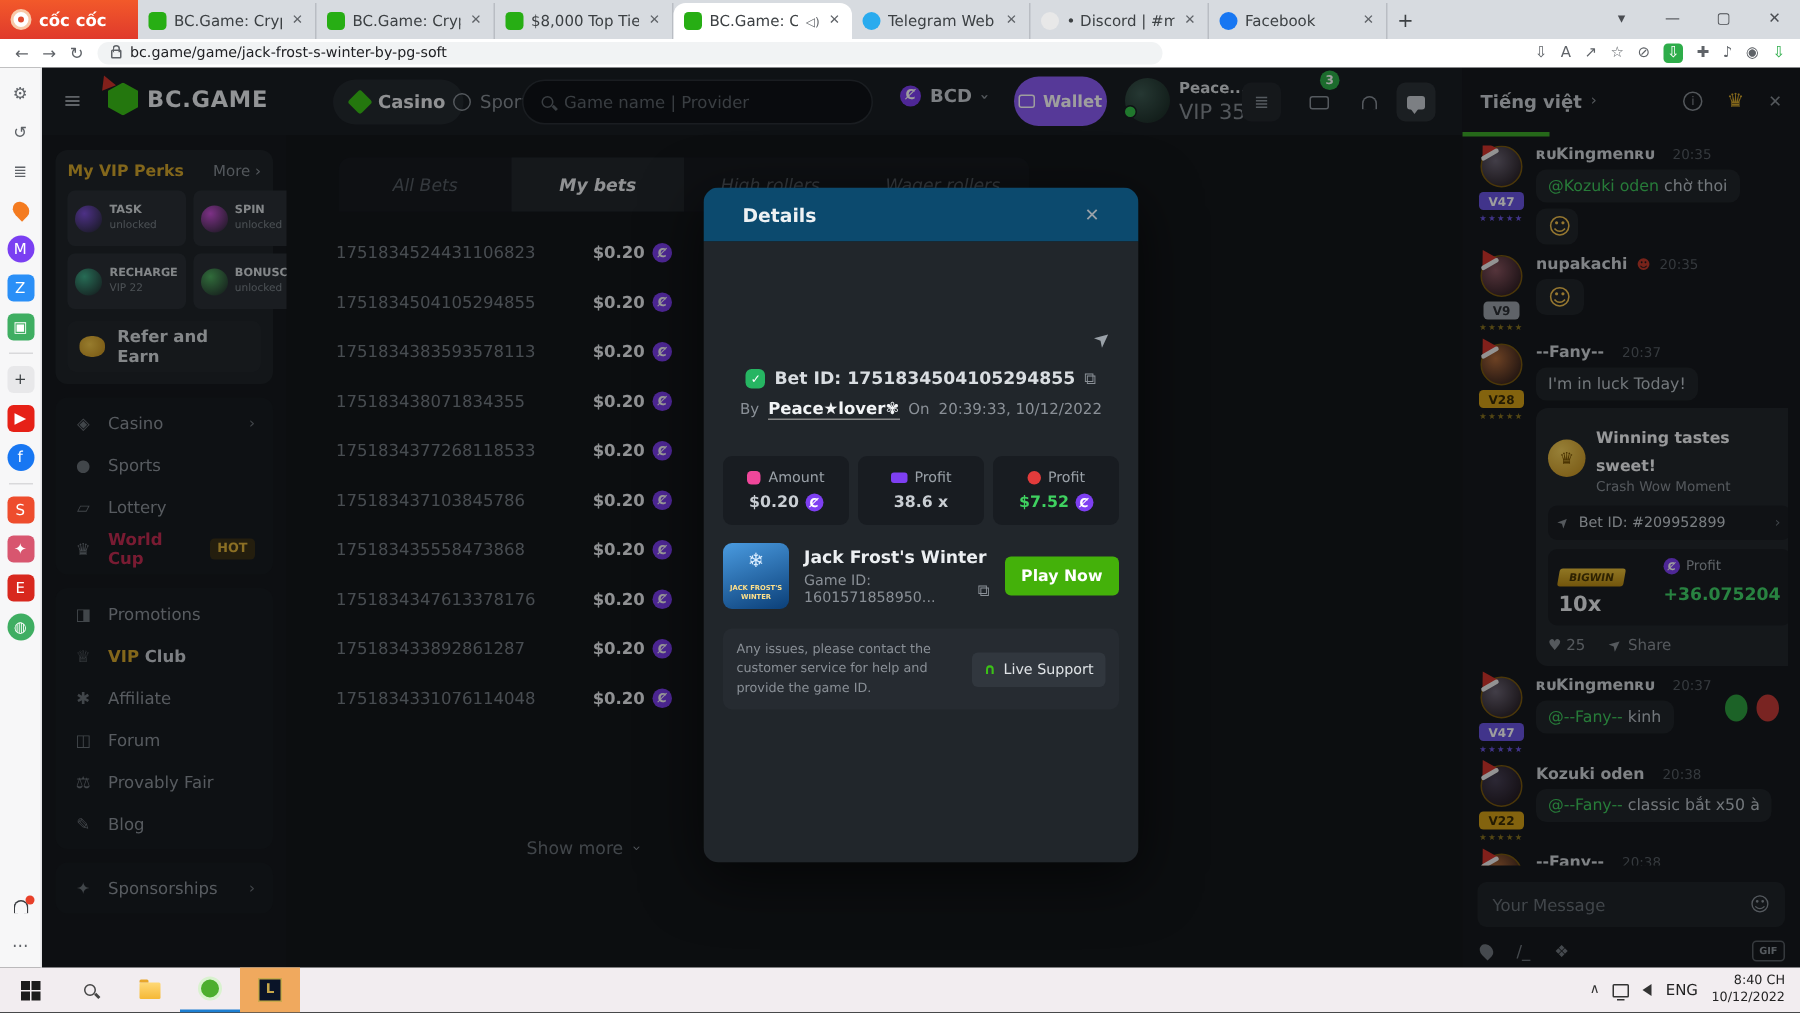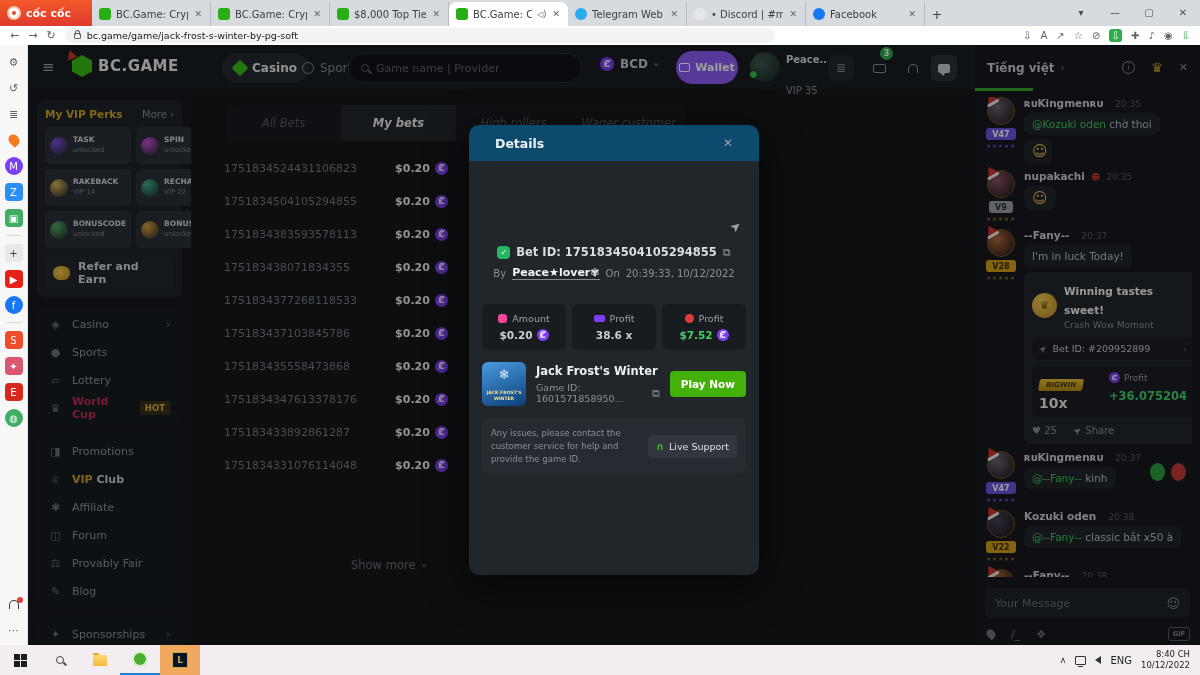--- a/index.html
+++ b/index.html
@@ -83,39 +83,39 @@
   .s-mag { width:8px; height:8px; border:1.5px solid #5d646b; border-radius:50%; position:relative; flex:none; }
   .s-mag::after { content:''; position:absolute; width:4px; height:1.5px; background:#5d646b; transform:rotate(45deg); right:-4px; bottom:-1px; }
   .bcd { position:absolute; left:572px; top:12px; display:flex; align-items:center; gap:6px; color:#c9ced3; font-size:12px; font-weight:bold; }
   .coin { display:inline-flex; width:14px; height:14px; border-radius:50%; background:#7e3ff2; color:#fff; font-size:9px; align-items:center; justify-content:center; font-weight:bold; flex:none; }
   .chev-d { display:inline-block; transform:rotate(90deg); color:#868d94; font-size:10px; }
   .wallet-btn { position:absolute; left:648px; top:6px; width:62px; height:33px; background:#8b5cf6; border-radius:17px; color:#fff; font-size:11px; font-weight:bold; display:flex; align-items:center; justify-content:center; gap:5px; }
   .w-ic { width:11px; height:9px; border:1.5px solid #fff; border-radius:2px; }
   .avatar { position:absolute; left:722px; top:7px; width:30px; height:30px; border-radius:50%; background:radial-gradient(circle at 35% 35%,#3d5a52,#15241f); }
   .avatar::after { content:''; position:absolute; left:-1px; bottom:3px; width:7px; height:7px; border-radius:50%; background:#35c24a; border:1.5px solid #191d22; }
   .uname { position:absolute; left:758px; top:9px; font-size:10px; color:#d6dade; font-weight:bold; }
-  .uvip { position:absolute; left:758px; top:40px; font-size:10px; color:#868d94; }
+  .uvip { position:absolute; left:758px; top:22px; font-size:14px; color:#868d94; }
   .hd-ic { position:absolute; top:10px; width:26px; height:26px; border-radius:6px; display:flex; align-items:center; justify-content:center; color:#8a9199; font-size:12px; }
   .hd-list { left:800px; background:#22272d; }
   .hd-mail { left:838px; }
   .mail-shape { width:13px; height:9px; border:1.5px solid #8a9199; border-radius:2px; position:relative; }
   .mail-badge { position:absolute; top:-8px; left:14px; min-width:13px; height:13px; background:#2ead4a; border-radius:7px; color:#fff; font-size:8px; display:flex; align-items:center; justify-content:center; padding:0 3px; font-weight:bold; }
   .hd-bell { left:872px; }
   .bell2 { width:10px; height:9px; border:1.5px solid #8a9199; border-bottom:none; border-radius:5px 5px 0 0; }
   .hd-chat { left:903px; background:#2c3238; }
   .chat-shape { width:12px; height:9px; background:#c9ced3; border-radius:2px; position:relative; }
   .chat-shape::after { content:''; position:absolute; left:2px; bottom:-3px; border-left:3px solid transparent; border-right:3px solid transparent; border-top:4px solid #c9ced3; }
 
   
   .app-side { position:absolute; left:0; top:45px; width:163px; height:555px; background:#15191d; padding:10px 9px; overflow:hidden; }
   .vip-panel { background:#1f2principal429; background:#1f2429; border-radius:8px; padding:8px; }
   .vip-head { display:flex; justify-content:space-between; align-items:center; margin-bottom:7px; }
   .vip-title { color:#d3a62c; font-size:10.5px; font-weight:bold; }
   .vip-more { color:#868d94; font-size:10px; }
-  .tiles { display:grid; grid-template-columns:1fr 1fr; gap:5px; }
+  .tiles { display:grid; grid-template-columns:1fr 1fr 1fr; gap:5px; }
   .tile { background:#2a3036; border-radius:5px; height:37px; display:flex; align-items:center; gap:5px; padding:0 5px; }
   .tile-ic { width:18px; height:18px; border-radius:50%; flex:none; }
   .tile-label { font-size:7.5px; font-weight:bold; color:#d6dade; line-height:1.4; }
   .tile-sub { font-size:7px; color:#7c838a; font-weight:normal; }
   .refer { margin-top:8px; background:#23282d; border-radius:6px; height:34px; display:flex; align-items:center; gap:8px; padding:0 8px; color:#d6dade; font-size:11px; font-weight:bold; }
   .refer-ic { width:18px; height:14px; background:radial-gradient(circle at 40% 40%,#f4c84a,#c08c1d); border-radius:45%; }
   .menu-group { background:#181c21; border-radius:8px; margin-top:9px; padding:3px 0; }
   .m-item { height:28px; display:flex; align-items:center; gap:10px; padding:0 12px; font-size:11px; color:#8d949b; }
   .m-ic { width:13px; text-align:center; color:#6a7178; font-size:11px; flex:none; }
   .m-arrow { margin-left:auto; color:#6a7178; font-size:10px; }
@@ -511,21 +511,21 @@
         <div class="btab">
           <span>All Bets</span>
         </div>
         <div class="btab active">
           <span>My bets</span>
         </div>
         <div class="btab">
           <span>High rollers</span>
         </div>
         <div class="btab">
-          <span>Wager customer</span>
+          <span>Wager rollers</span>
         </div>
       </div>
     <div class="bets-table">
       <div id="betrows">
           <div class="trow">
     <span class="t-id">1751834524431106823</span>
     <span class="t-bet">
               <span>$0.20</span>
               <span class="coin">Ȼ</span>
             </span>

